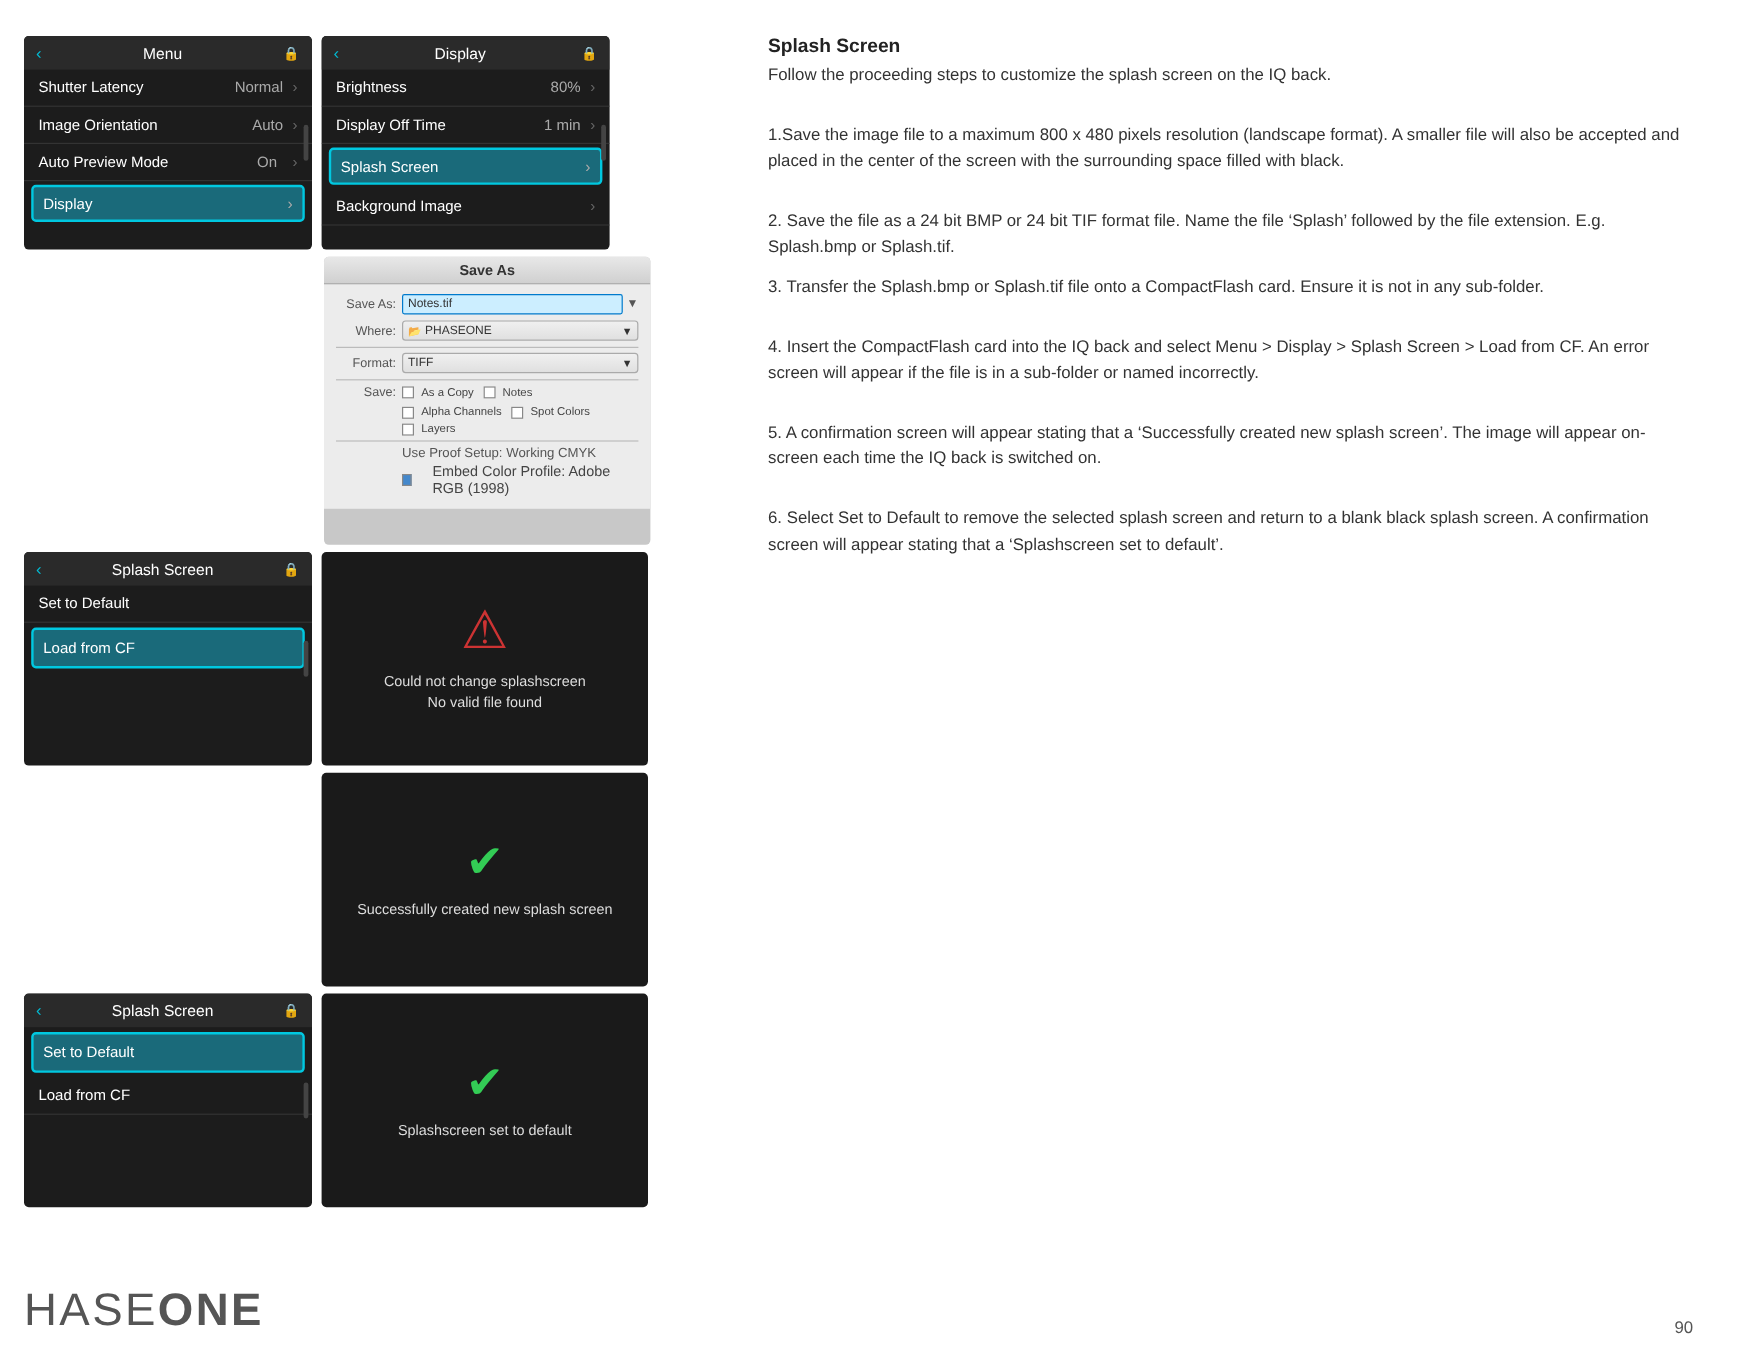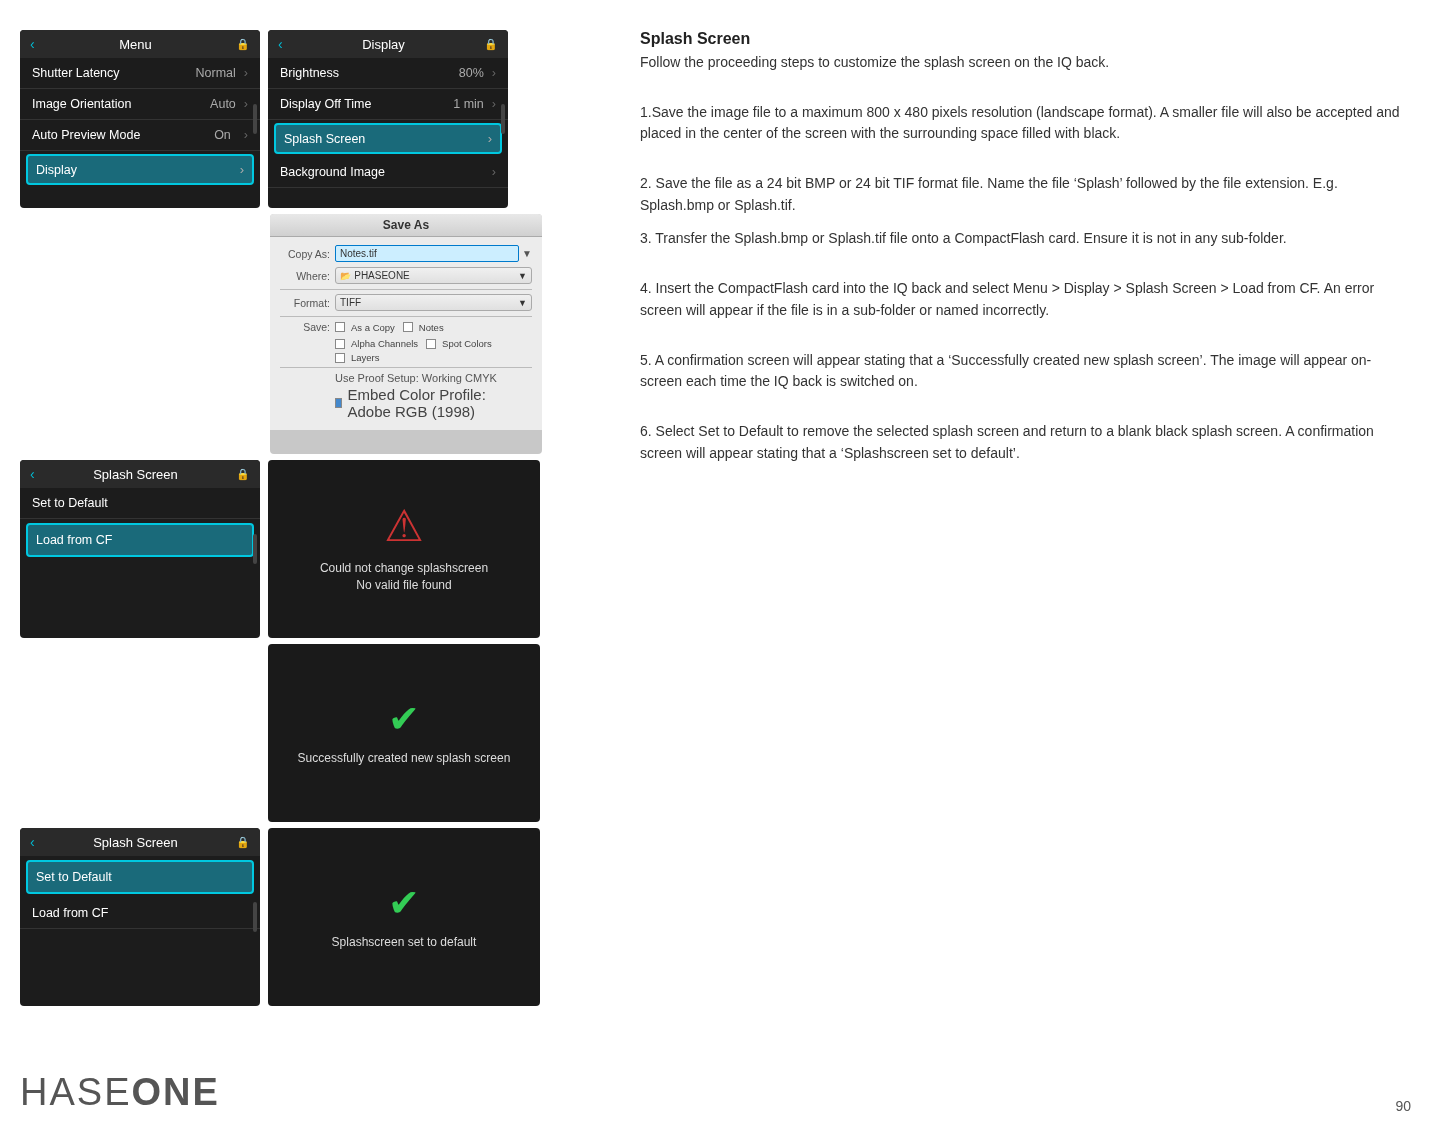--- a/index.html
+++ b/index.html
@@ -384,21 +384,21 @@
         </div>
       </div>
     </div>
 
     <div class="screens-section" style="margin-bottom:6px; padding-left: 250px;">
 
       <div class="save-as-screen">
         <div class="dialog-title-bar">Save As</div>
         <div class="dialog-body">
           <div class="dialog-row">
-            <span class="dialog-label">Copy As:</span>
+            <span class="dialog-label">Save As:</span>
             <div class="dialog-input highlighted">
               <span>Notes.tif</span>
             </div>
             <span style="margin-left:3px;font-size:10px;color:#555;">▼</span>
           </div>
           <div class="dialog-row">
             <span class="dialog-label">Where:</span>
             <div class="dialog-select">
               <span style="display:flex;align-items:center;gap:3px;">
                 <span style="font-size:9px;">📂</span>
@@ -444,21 +444,21 @@
               <span class="dialog-checkbox"></span>
               <span>Layers</span>
             </label>
           </div>
           <div class="dialog-divider"></div>
           <div style="padding-left:55px;margin-bottom:2px;font-size:11px;color:#555;">
             <span>Use Proof Setup: Working CMYK</span>
           </div>
           <div style="display:flex;align-items:center;padding-left:55px;margin-bottom:2px;">
             <span class="dialog-checkbox checked"></span>
-            <span style="font-size:15px;color:#444;margin-left:1px;">Embed Color Profile: Adobe RGB (1998)</span>
+            <span style="font-size:12px;color:#444;margin-left:13px;">Embed Color Profile: Adobe RGB (1998)</span>
           </div>
         </div>
       </div>
     </div>
 
     <div class="screens-section">
 
       <div class="device-screen screen-small menu-screen">
         <div class="screen-header">
           <span class="back-arrow">‹</span>

